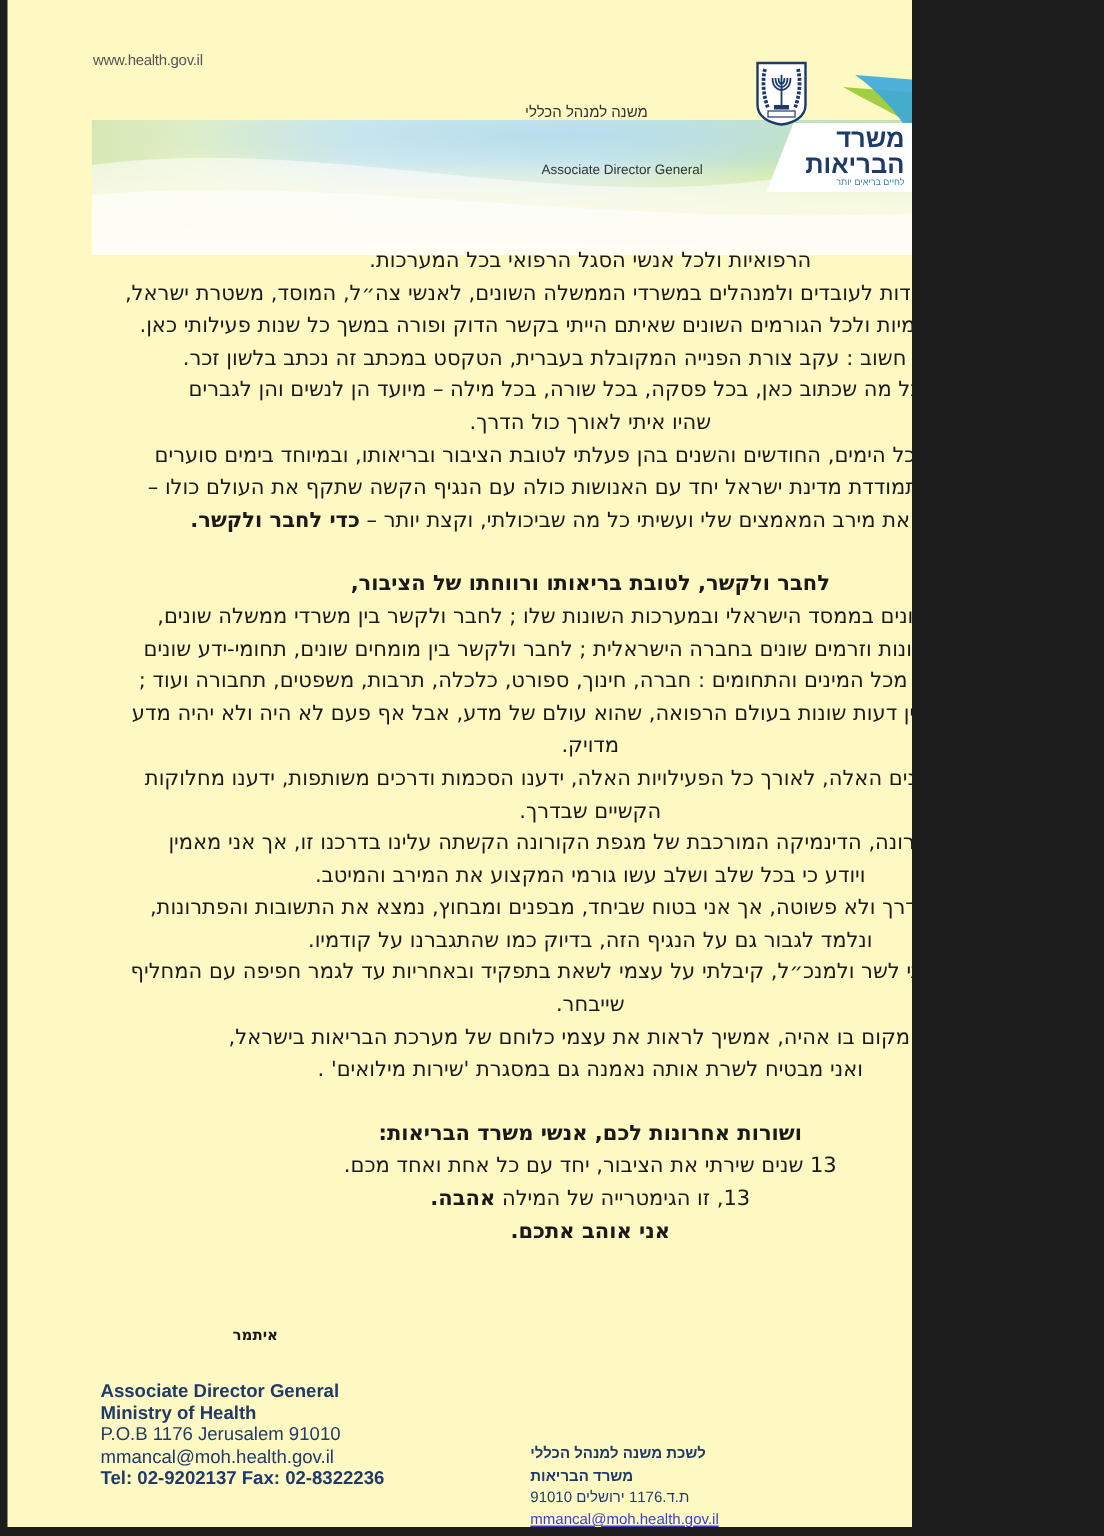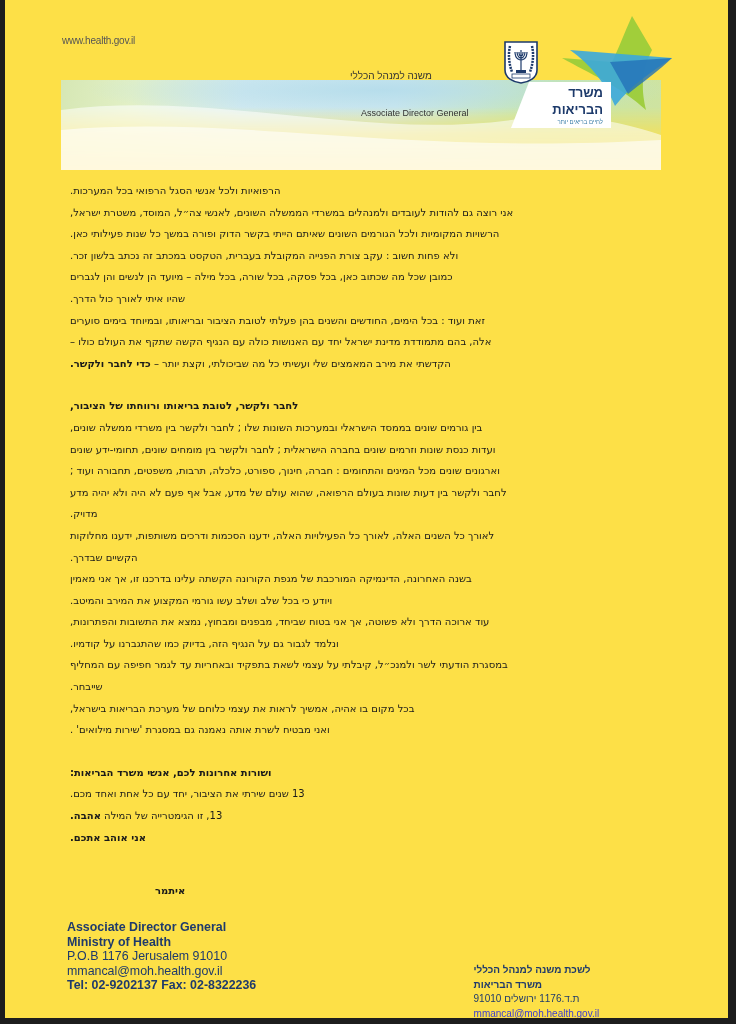--- a/index.html
+++ b/index.html
@@ -1,34 +1,34 @@
 <!DOCTYPE html>
 <html><head>
 <meta charset="utf-8">
 <style>
   html, body { margin:0; padding:0; }
   body { width:736px; height:1024px; background:#1d1d1d; position:relative; overflow:hidden; font-family:"Liberation Sans", sans-serif; }
-  .page { position:absolute; left:5px; top:0; width:723px; height:1018px; background:#fde047; overflow:hidden; }
+  .page { position:absolute; left:5px; top:0; width:603px; height:1018px; background:#fef9c3; overflow:hidden; }
   .url { position:absolute; left:57px; top:35px; font-size:10px; color:#555; letter-spacing:-0.2px; }
   .banner { position:absolute; left:56px; top:80px; width:600px; height:90px;
     background:
       radial-gradient(ellipse 420px 40px at 320px 10px, rgba(180,220,235,0.9), rgba(180,220,235,0) 70%),
       linear-gradient(100deg, #d6e7b4 0%, #e2f0c6 12%, #d4ebf1 30%, #cfe9f0 55%, #c7e6a8 80%, #cfe3a0 100%);
     -webkit-mask-image: linear-gradient(180deg, #000 0%, #000 30%, rgba(0,0,0,0.35) 60%, rgba(0,0,0,0) 100%);
     mask-image: linear-gradient(180deg, #000 0%, #000 30%, rgba(0,0,0,0.35) 60%, rgba(0,0,0,0) 100%);
   }
   .banner-wave { position:absolute; left:56px; top:80px; width:600px; height:90px; }
   .sub-he { position:absolute; left:345px; top:70px; font-size:10px; color:#333; direction:rtl; }
   .sub-en { position:absolute; left:356px; top:108px; font-size:9px; color:#333; }
   .emblem { position:absolute; left:497px; top:40px; width:38px; height:44px; }
   .logo-shape { position:absolute; left:555px; top:14px; width:115px; height:110px; }
   .logo-panel { position:absolute; left:506px; top:82px; width:100px; height:46px; }
-  .logo-text { position:absolute; left:518px; top:84px; width:80px; direction:rtl; text-align:right; color:#1d3a6b; font-weight:bold; line-height:17px; font-size:13px; }
+  .logo-text { position:absolute; left:518px; top:84px; width:80px; direction:rtl; text-align:right; color:#1d3a6b; font-weight:bold; line-height:17px; font-size:17px; }
   .logo-tag { position:absolute; left:518px; top:119px; width:80px; direction:rtl; text-align:right; color:#3b7ea8; font-size:6px; }
-  .body { position:absolute; left:65px; top:180px; width:647px; direction:rtl; text-align:left; font-family:"DejaVu Sans", sans-serif; font-size:10px; line-height:21.6px; color:#1a1a1a; }
+  .body { position:absolute; left:65px; top:164px; width:647px; direction:rtl; text-align:center; font-family:"DejaVu Sans", sans-serif; font-size:14px; line-height:21.6px; color:#1a1a1a; }
   .body p { margin:0; white-space:nowrap; }
   .body .gap { height:21px; }
   .body b { font-weight:bold; }
   .sig { position:absolute; left:150px; top:885px; font-family:"DejaVu Sans", sans-serif; font-size:10px; font-weight:bold; color:#1a1a1a; direction:rtl; }
   .foot-en { position:absolute; left:62px; top:920px; font-family:"Liberation Sans", sans-serif; font-size:12.4px; line-height:14.6px; color:#1f3a6b; }
   .foot-en .b { font-weight:bold; }
   .foot-he { position:absolute; right:100px; top:920px; font-family:"Liberation Sans", sans-serif; font-size:10px; line-height:14.6px; color:#1f3a6b; direction:rtl; text-align:left;margin-top:43px; }
   .foot-he .b { font-weight:bold; }
   .foot-he a { color:#3d3dd1; text-decoration:underline; }
   .tel { font-weight:bold; }

